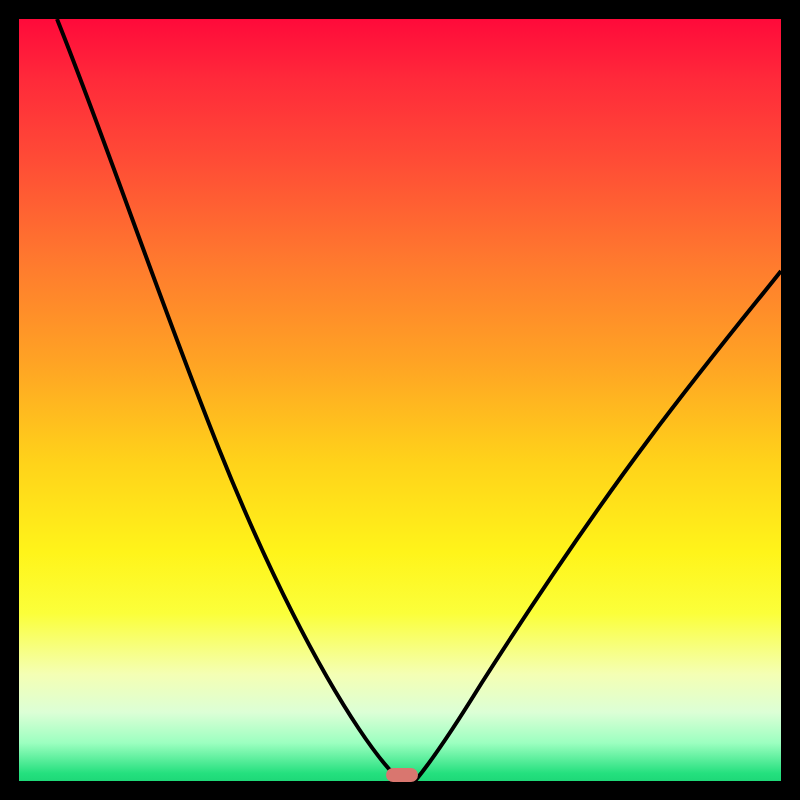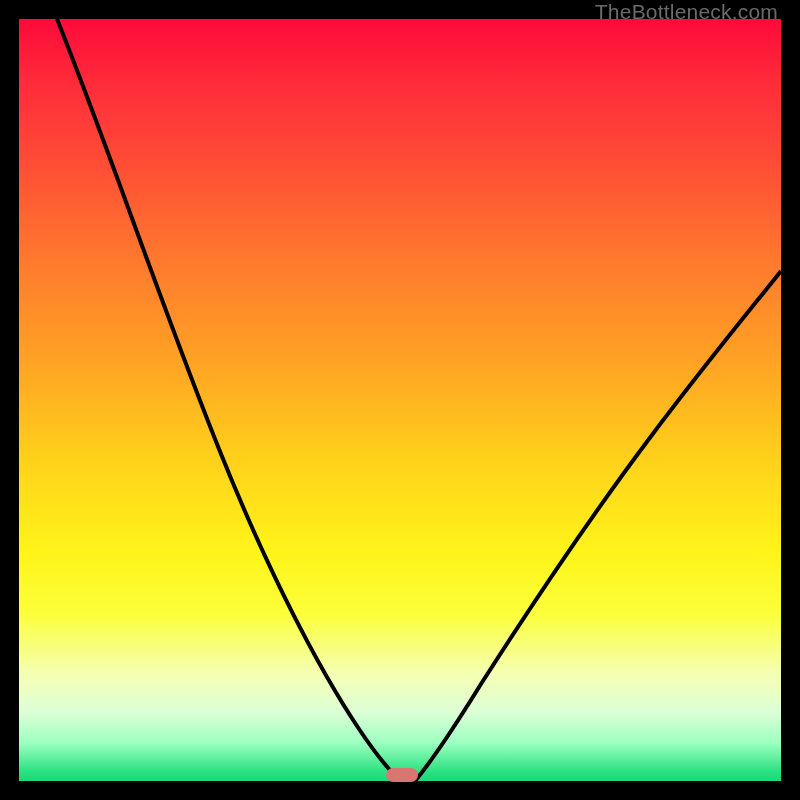--- a/index.html
+++ b/index.html
@@ -83,15 +83,14 @@
       <path d="M 396 762
                C 406 750, 428 720, 462 665
                C 510 590, 570 500, 630 420
                C 690 340, 740 280, 762 252" fill="none" stroke="#000" stroke-width="4"></path>
     </svg>
 
     <div class="marker" style="left:367px; top:749px;"></div>
 
   </div>
 
-  <div class="watermark">TheBottleneck.com</div>
 
 </div>
 
 </body></html>

